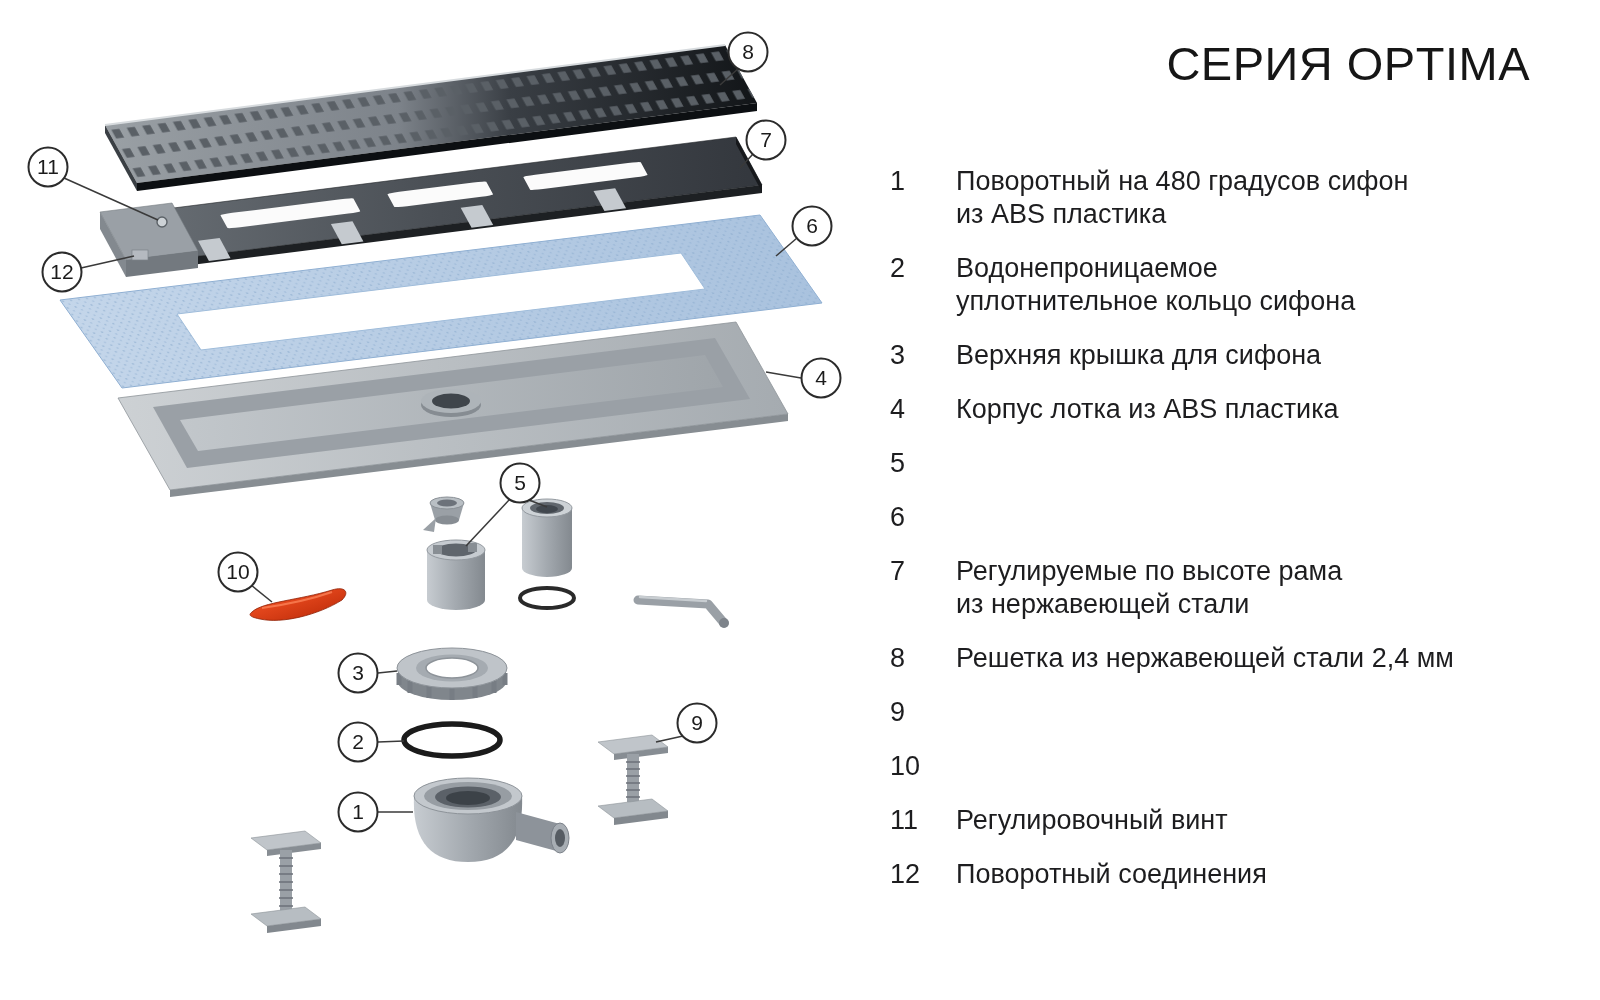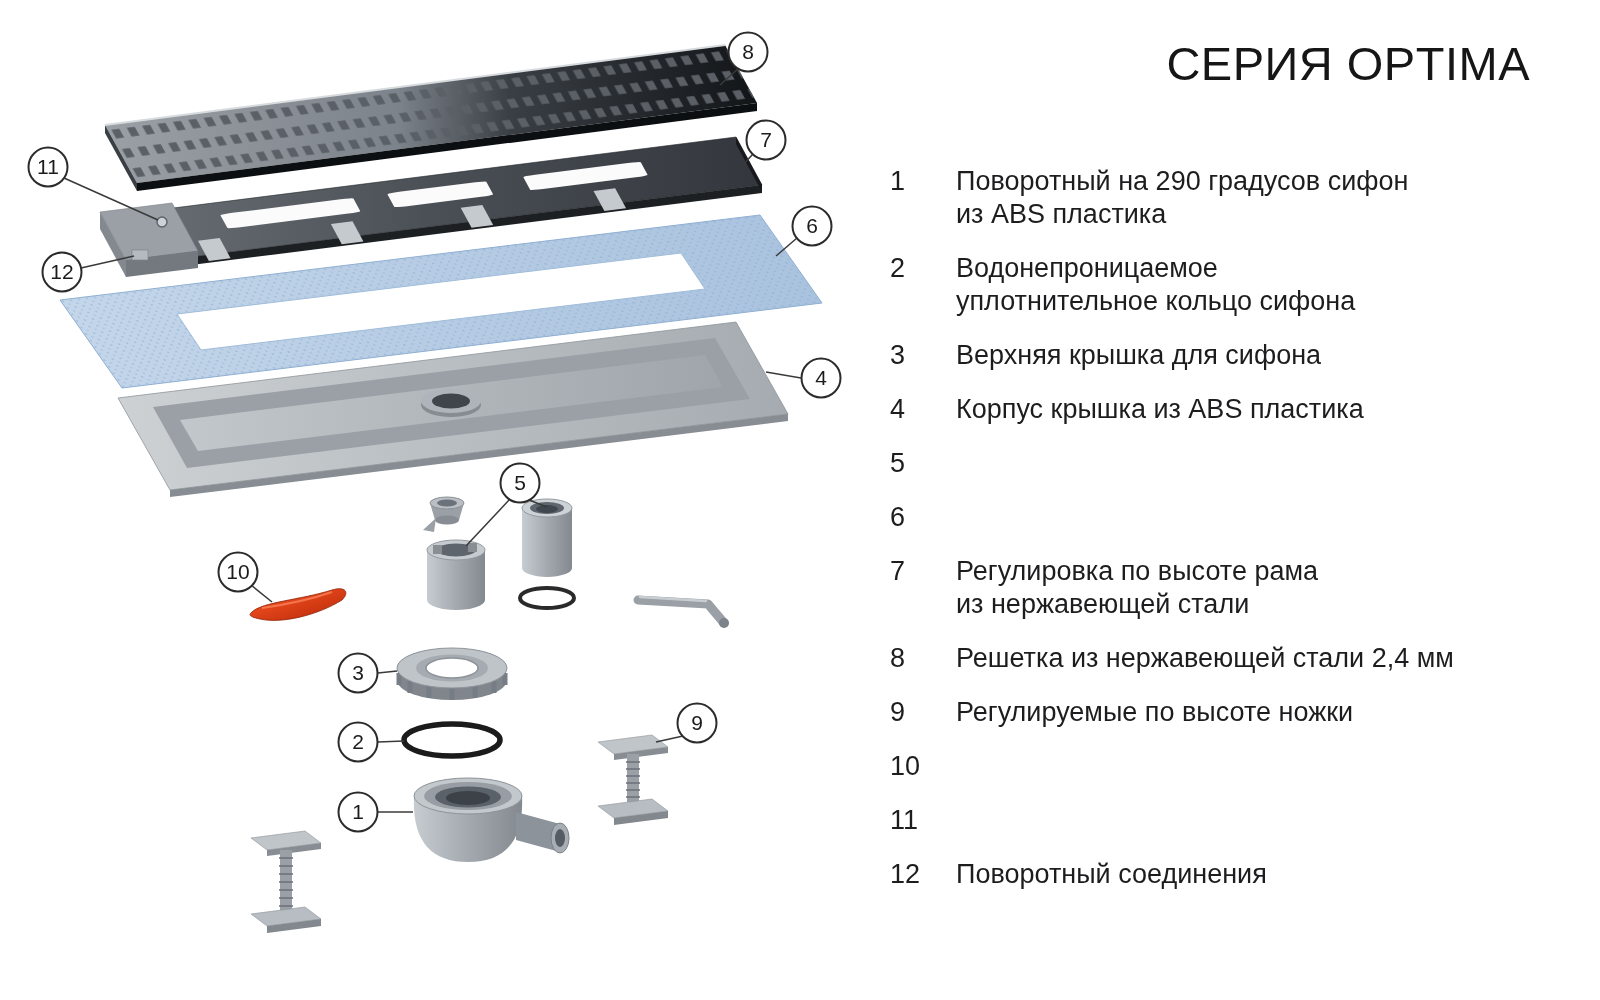--- a/index.html
+++ b/index.html
@@ -263,60 +263,60 @@
       <circle class="co-circle" cx="697" cy="723" r="19.5"></circle>
       <text class="co-num" x="697" y="730">9</text>
     </g>
   </svg>
 
   <div class="right">
     <h1 class="title">СЕРИЯ OPTIMA</h1>
     <div class="legend">
       <div class="lrow">
         <div class="lnum">1</div>
-        <div class="ltext">Поворотный на 290 градусов сифон
+        <div class="ltext">Поворотный на 480 градусов сифон
 из ABS пластика</div>
       </div>
       <div class="lrow">
         <div class="lnum">2</div>
         <div class="ltext">Водонепроницаемое
 уплотнительное кольцо сифона</div>
       </div>
       <div class="lrow">
         <div class="lnum">3</div>
         <div class="ltext">Верхняя крышка для сифона</div>
       </div>
       <div class="lrow">
         <div class="lnum">4</div>
-        <div class="ltext">Корпус крышка из ABS пластика</div>
+        <div class="ltext">Корпус лотка из ABS пластика</div>
       </div>
       <div class="lrow">
         <div class="lnum">5</div>
       </div>
       <div class="lrow">
         <div class="lnum">6</div>
       </div>
       <div class="lrow">
         <div class="lnum">7</div>
-        <div class="ltext">Регулировка по высоте рама
+        <div class="ltext">Регулируемые по высоте рама
 из нержавеющей стали</div>
       </div>
       <div class="lrow">
         <div class="lnum">8</div>
         <div class="ltext">Решетка из нержавеющей стали 2,4 мм</div>
       </div>
       <div class="lrow">
         <div class="lnum">9</div>
-        <div class="ltext">Регулируемые по высоте ножки</div>
       </div>
       <div class="lrow">
         <div class="lnum">10</div>
       </div>
       <div class="lrow">
         <div class="lnum">11</div>
+        <div class="ltext">Регулировочный винт</div>
       </div>
       <div class="lrow">
         <div class="lnum">12</div>
         <div class="ltext">Поворотный соединения</div>
       </div>
     </div>
   </div>
 
 </div>
 

